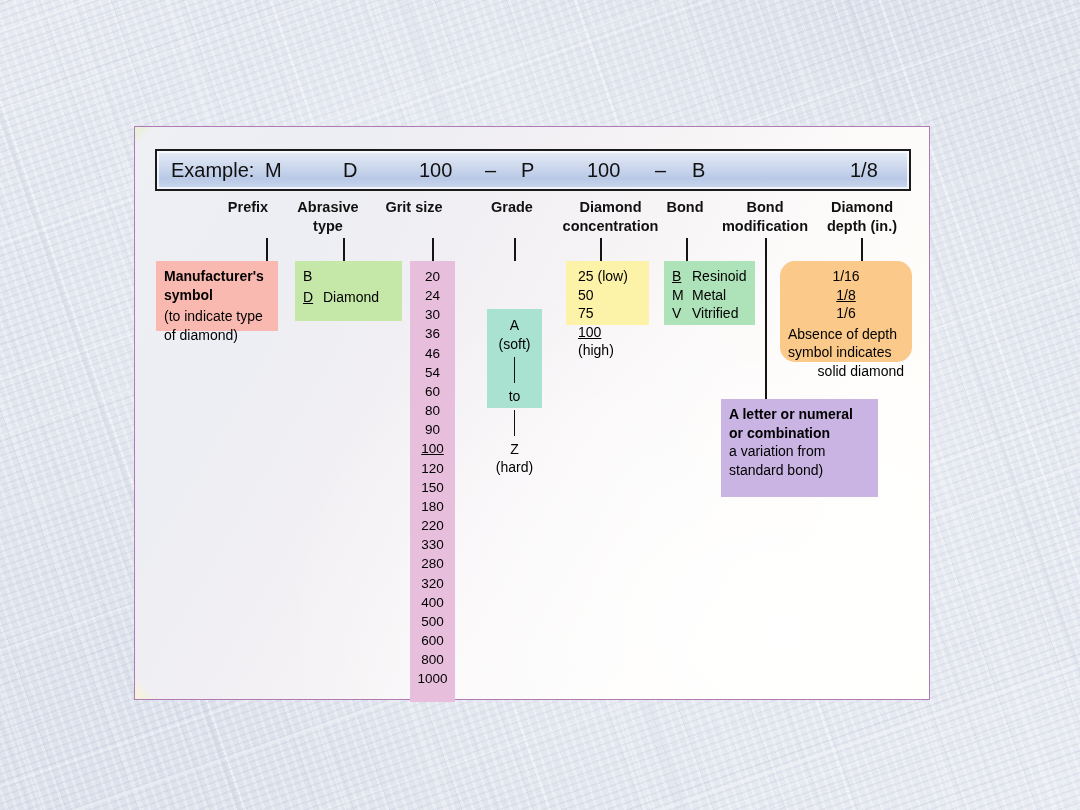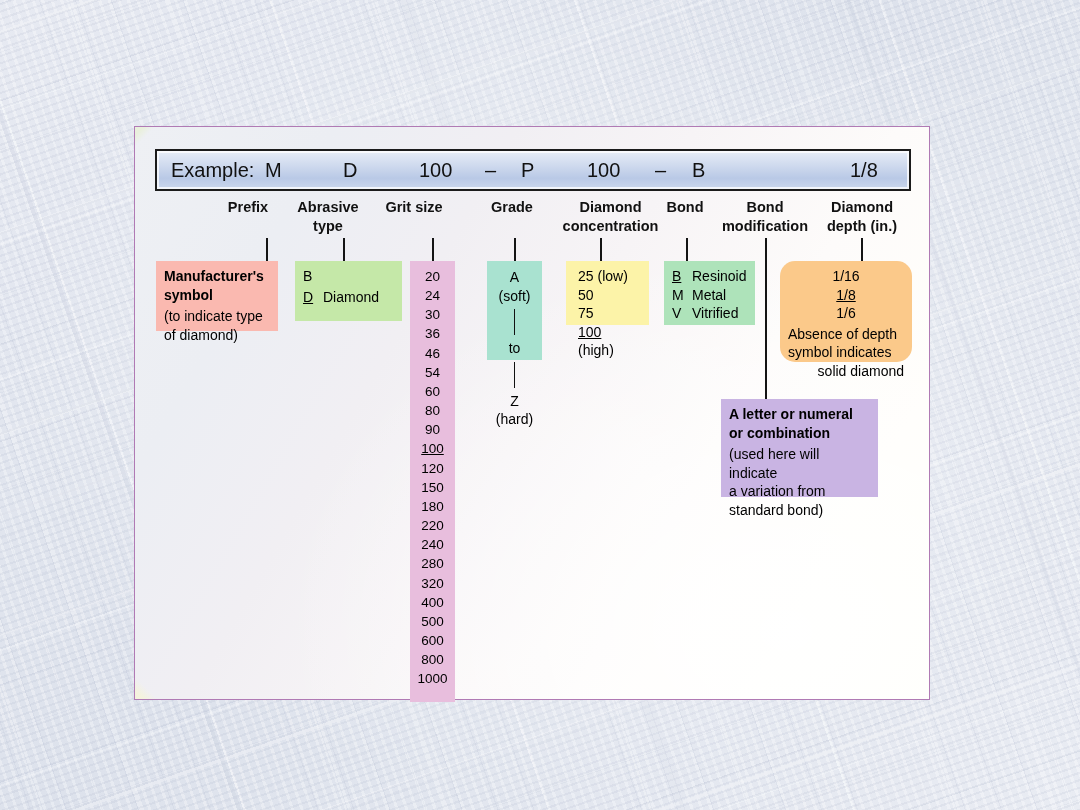--- a/index.html
+++ b/index.html
@@ -110,21 +110,21 @@
   .box-yellow{ background:#fcf3a8; }
   .box-bond{   background:#aee3ba; }
   .box-orange{ background:#fbc98a; }
   .box-purple{ background:#c9b4e3; }
 
   
   #grit-box{ padding:6px 0 8px; text-align:center; }
   #grit-box .g{ font-size:13.5px; line-height:19.15px; }
 
   
-  #grade-box{ text-align:center; padding-top:7px; }
+  #grade-box{ text-align:center; padding-top:7px;margin-top:48px; }
   #grade-box .gl{ font-size:14px; }
   #grade-box .bar{ width:1.6px; height:26px; background:#111; margin:4px auto; }
   #grade-box .bar2{ width:1.6px; height:26px; background:#111; margin:4px auto; }
 
   
   .defrow{ display:flex; gap:7px; }
   .defrow .k{ width:13px; flex:0 0 13px; }
   .defrow .v{ flex:1; }
 
   
@@ -223,21 +223,21 @@
       <div class="g">46</div>
       <div class="g">54</div>
       <div class="g">60</div>
       <div class="g">80</div>
       <div class="g">90</div>
       <div class="g u">100</div>
       <div class="g">120</div>
       <div class="g">150</div>
       <div class="g">180</div>
       <div class="g">220</div>
-      <div class="g">240</div>
+      <div class="g">330</div>
       <div class="g">280</div>
       <div class="g">320</div>
       <div class="g">400</div>
       <div class="g">500</div>
       <div class="g">600</div>
       <div class="g">800</div>
       <div class="g">1000</div>
     </div>
 
   <div class="box box-teal" id="grade-box" style="left: 352px; top: 134px; width: 55px; height: 99px; background: rgb(169, 226, 208);">
@@ -283,18 +283,17 @@
     <div class="u">1/8</div>
     <div>1/6</div>
     <div style="text-align:left; margin-top:2px;">Absence of depth</div>
     <div style="text-align:left;">symbol indicates</div>
     <div style="text-align:right;">solid diamond</div>
   </div>
 
   <div class="box box-purple" style="left: 586px; top: 272px; width: 157px; height: 98px; background: rgb(201, 180, 227);">
     <div style="font-weight:bold;">A letter or numeral</div>
     <div style="font-weight:bold;">or combination</div>
-    <div style="margin-top:3px;">(used here will indicate</div>
     <div>a variation from</div>
     <div>standard bond)</div>
   </div>
 
 </div>
 
 </body></html>

